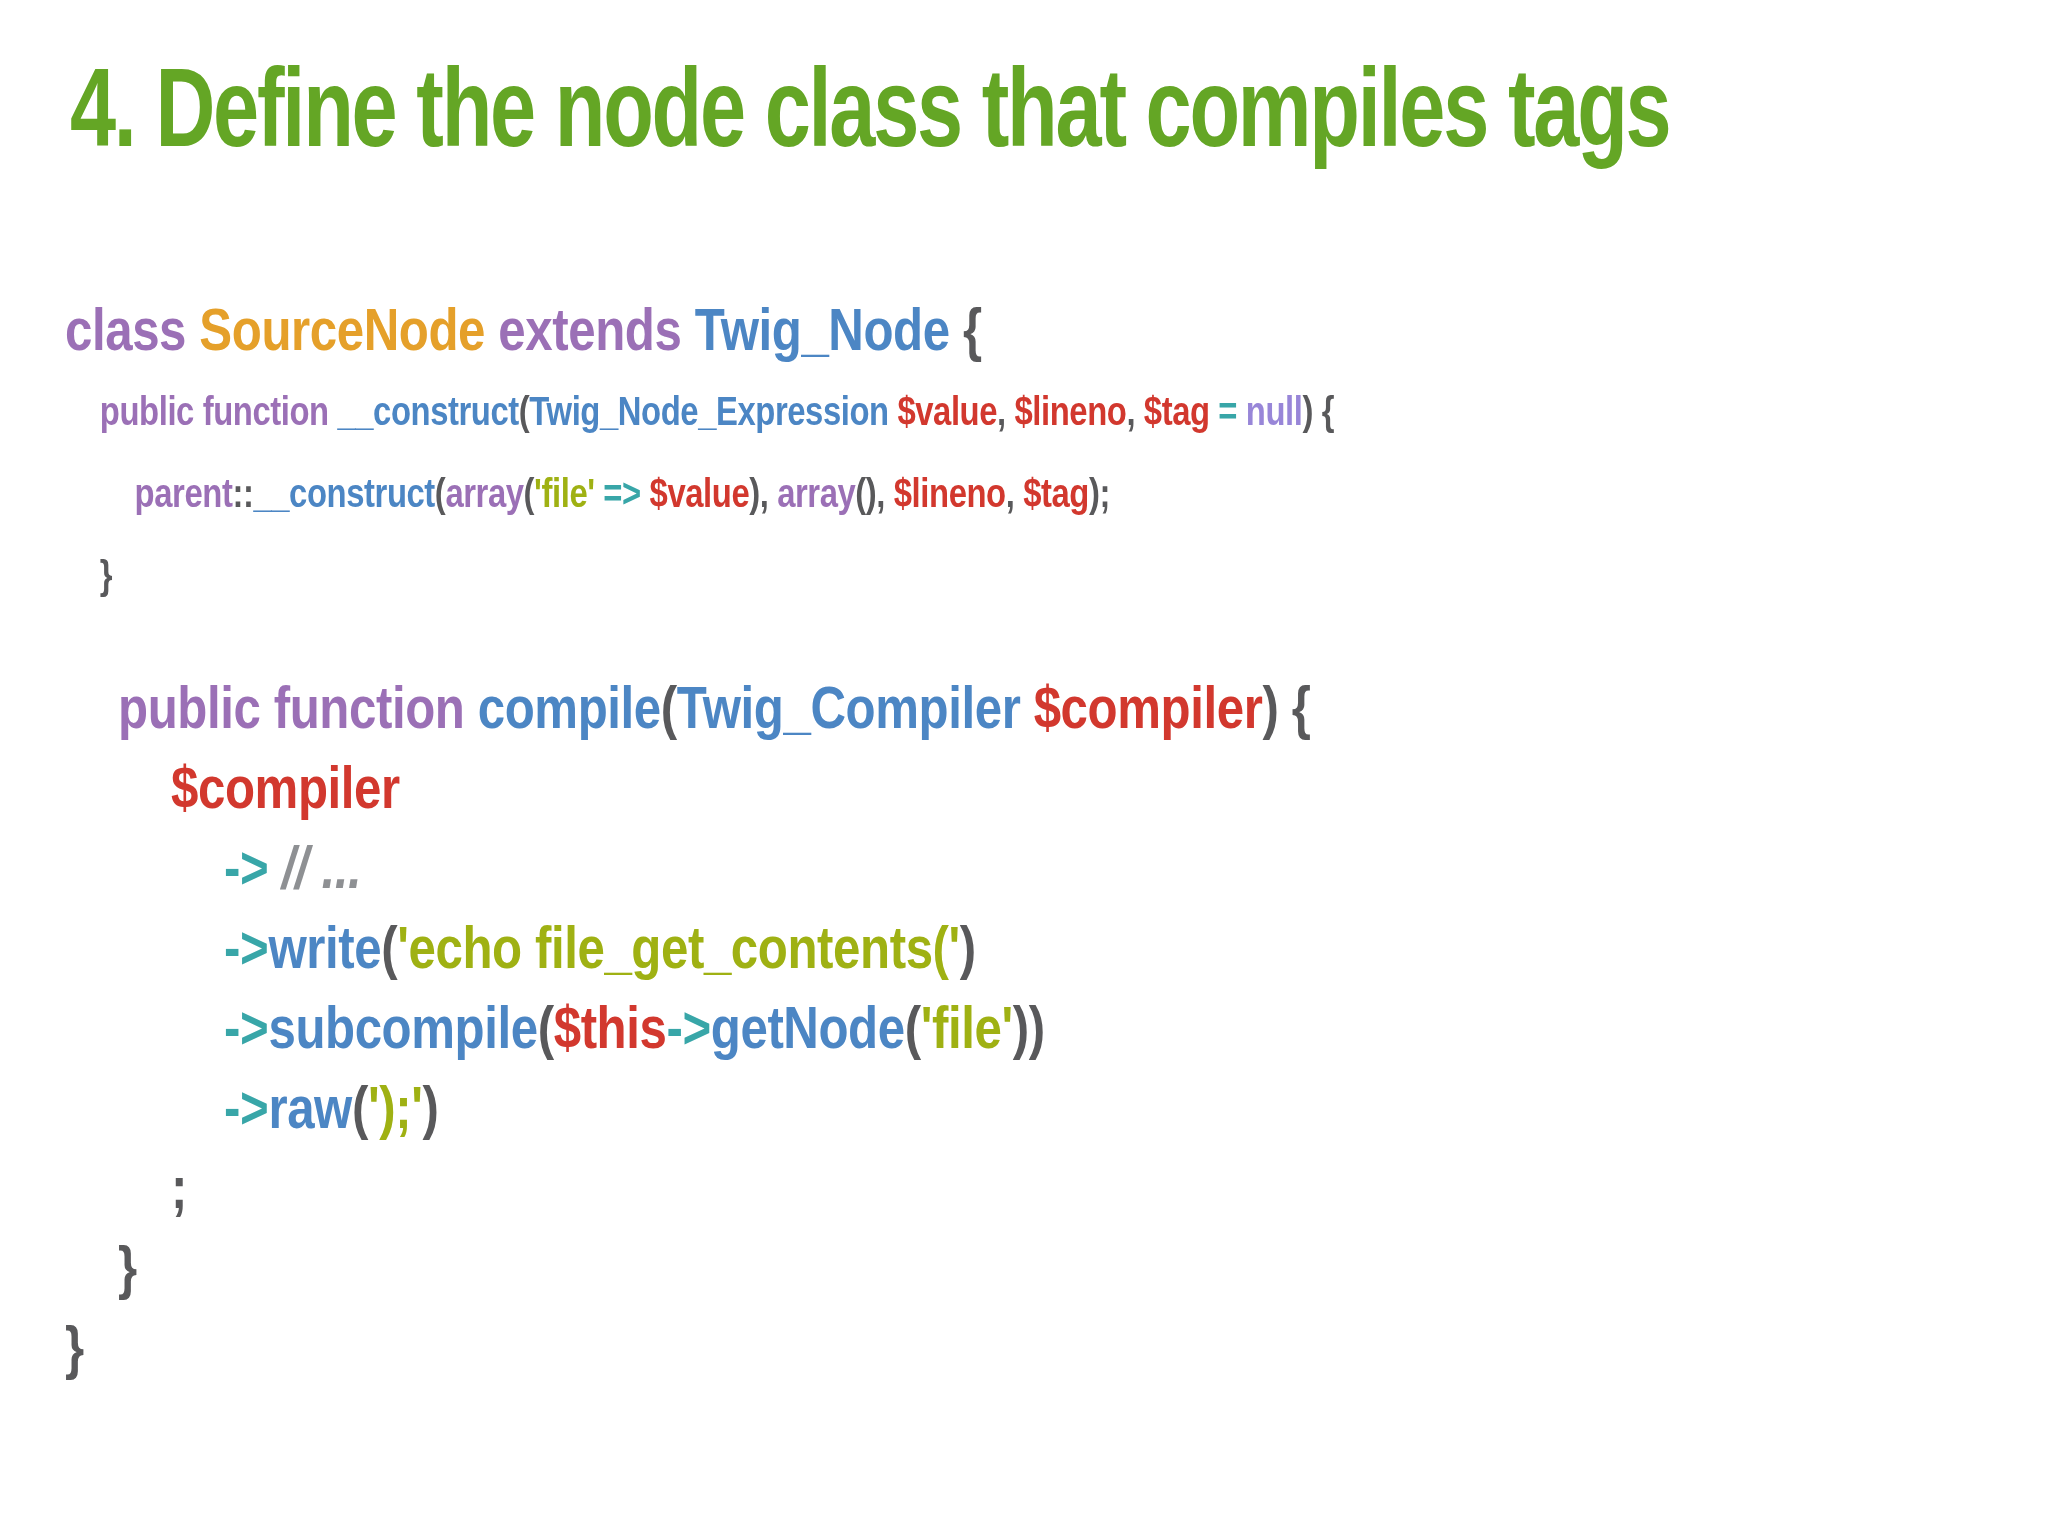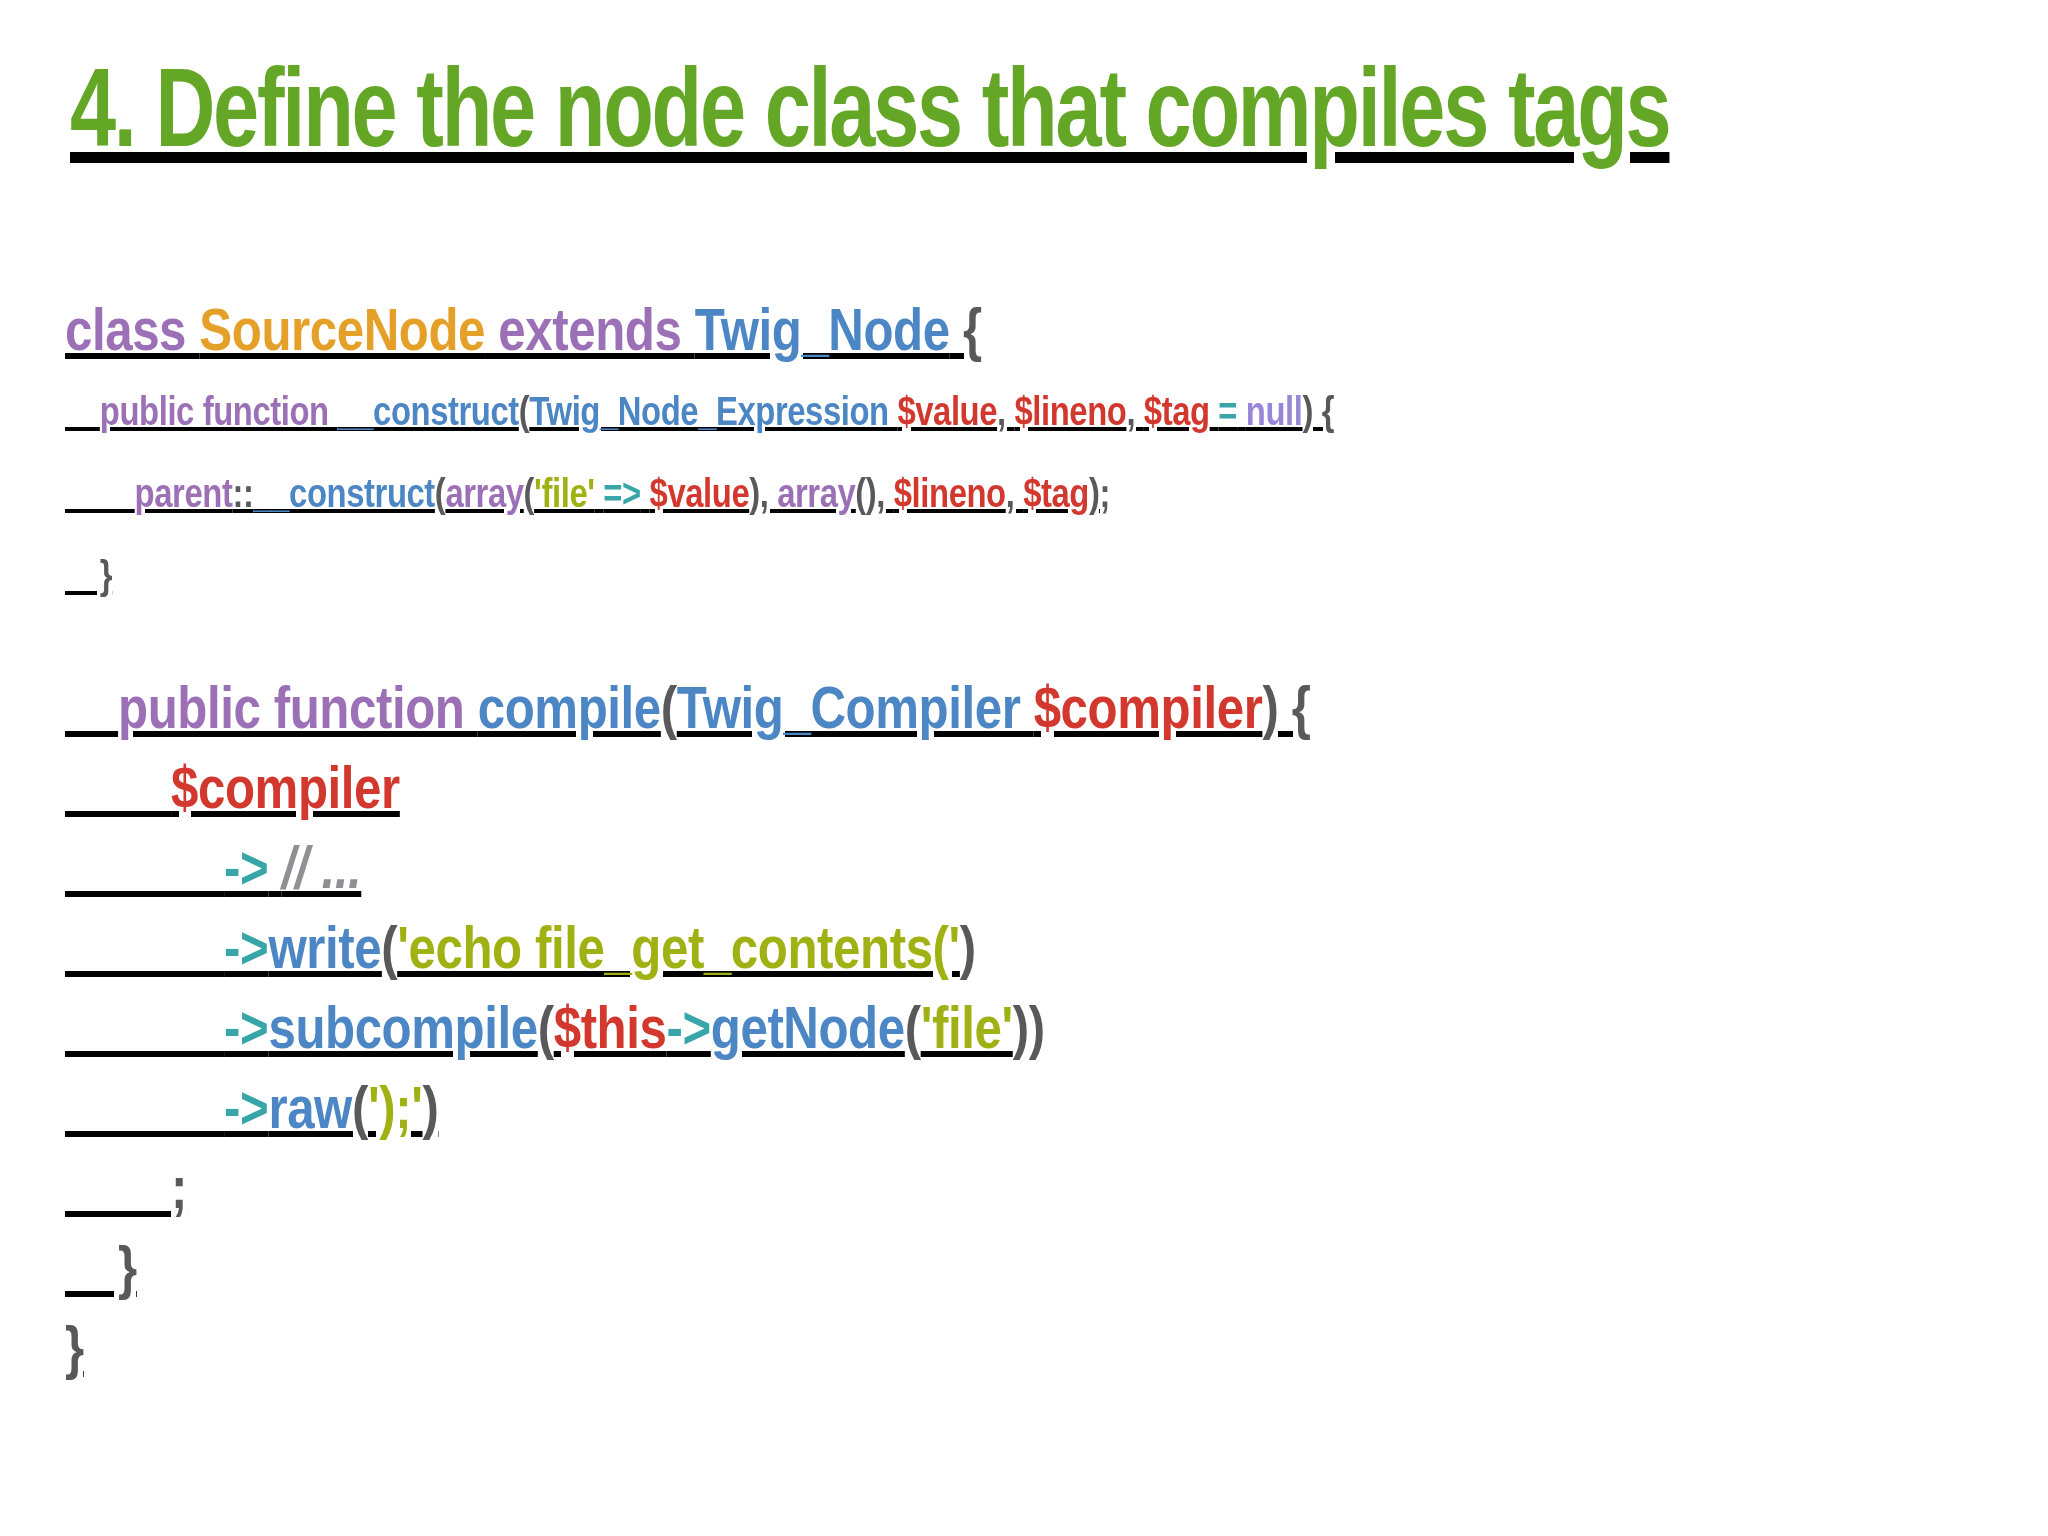--- a/index.html
+++ b/index.html
@@ -36,21 +36,21 @@
     transform-origin: left top;
   }
   .sz-lg { font-size: 60px; line-height: 80px; }
   .sz-sm { font-size: 40px; line-height: 82px; }
   .empty-line { height: 52px; }
   .tok-comment { font-style: italic; }
 </style>
 </head>
 <body>
 
-<div class="slide" style="background: rgb(255, 255, 255); text-decoration: underline;">
+<div class="slide" style="background: rgb(255, 255, 255);">
   <h1 class="title" style="color: rgb(100, 166, 37);">4. Define the node class that compiles tags</h1>
   <div class="code">
       <div class="code-line sz-lg"><span class="tok-keyword" style="color: rgb(155, 112, 182);">class </span><span class="tok-classname" style="color: rgb(229, 160, 42);">SourceNode</span><span class="tok-keyword" style="color: rgb(155, 112, 182);"> extends </span><span class="tok-identifier" style="color: rgb(76, 134, 196);">Twig_Node</span><span class="tok-punctuation" style="color: rgb(89, 89, 91);"> {</span></div>
       <div class="code-line sz-sm"><span class="tok-punctuation" style="color: rgb(89, 89, 91);">    </span><span class="tok-keyword" style="color: rgb(155, 112, 182);">public function </span><span class="tok-identifier" style="color: rgb(76, 134, 196);">__construct</span><span class="tok-punctuation" style="color: rgb(89, 89, 91);">(</span><span class="tok-identifier" style="color: rgb(76, 134, 196);">Twig_Node_Expression </span><span class="tok-variable" style="color: rgb(210, 56, 46);">$value</span><span class="tok-punctuation" style="color: rgb(89, 89, 91);">, </span><span class="tok-variable" style="color: rgb(210, 56, 46);">$lineno</span><span class="tok-punctuation" style="color: rgb(89, 89, 91);">, </span><span class="tok-variable" style="color: rgb(210, 56, 46);">$tag</span><span class="tok-punctuation" style="color: rgb(89, 89, 91);"> </span><span class="tok-operator" style="color: rgb(56, 166, 168);">=</span><span class="tok-punctuation" style="color: rgb(89, 89, 91);"> </span><span class="tok-constant" style="color: rgb(152, 134, 216);">null</span><span class="tok-punctuation" style="color: rgb(89, 89, 91);">) {</span></div>
       <div class="code-line sz-sm"><span class="tok-punctuation" style="color: rgb(89, 89, 91);">        </span><span class="tok-keyword" style="color: rgb(155, 112, 182);">parent</span><span class="tok-punctuation" style="color: rgb(89, 89, 91);">::</span><span class="tok-identifier" style="color: rgb(76, 134, 196);">__construct</span><span class="tok-punctuation" style="color: rgb(89, 89, 91);">(</span><span class="tok-keyword" style="color: rgb(155, 112, 182);">array</span><span class="tok-punctuation" style="color: rgb(89, 89, 91);">(</span><span class="tok-string" style="color: rgb(159, 177, 19);">'file'</span><span class="tok-punctuation" style="color: rgb(89, 89, 91);"> </span><span class="tok-operator" style="color: rgb(56, 166, 168);">=&gt;</span><span class="tok-punctuation" style="color: rgb(89, 89, 91);"> </span><span class="tok-variable" style="color: rgb(210, 56, 46);">$value</span><span class="tok-punctuation" style="color: rgb(89, 89, 91);">), </span><span class="tok-keyword" style="color: rgb(155, 112, 182);">array</span><span class="tok-punctuation" style="color: rgb(89, 89, 91);">(), </span><span class="tok-variable" style="color: rgb(210, 56, 46);">$lineno</span><span class="tok-punctuation" style="color: rgb(89, 89, 91);">, </span><span class="tok-variable" style="color: rgb(210, 56, 46);">$tag</span><span class="tok-punctuation" style="color: rgb(89, 89, 91);">);</span></div>
       <div class="code-line sz-sm"><span class="tok-punctuation" style="color: rgb(89, 89, 91);">    }</span></div>
       <div class="code-line sz-lg empty-line"></div>
       <div class="code-line sz-lg"><span class="tok-punctuation" style="color: rgb(89, 89, 91);">    </span><span class="tok-keyword" style="color: rgb(155, 112, 182);">public function </span><span class="tok-identifier" style="color: rgb(76, 134, 196);">compile</span><span class="tok-punctuation" style="color: rgb(89, 89, 91);">(</span><span class="tok-identifier" style="color: rgb(76, 134, 196);">Twig_Compiler </span><span class="tok-variable" style="color: rgb(210, 56, 46);">$compiler</span><span class="tok-punctuation" style="color: rgb(89, 89, 91);">) {</span></div>
       <div class="code-line sz-lg"><span class="tok-punctuation" style="color: rgb(89, 89, 91);">        </span><span class="tok-variable" style="color: rgb(210, 56, 46);">$compiler</span></div>
       <div class="code-line sz-lg"><span class="tok-punctuation" style="color: rgb(89, 89, 91);">            </span><span class="tok-operator" style="color: rgb(56, 166, 168);">-&gt;</span><span class="tok-punctuation" style="color: rgb(89, 89, 91);"> </span><span class="tok-comment" style="color: rgb(142, 144, 147);">// ...</span></div>

